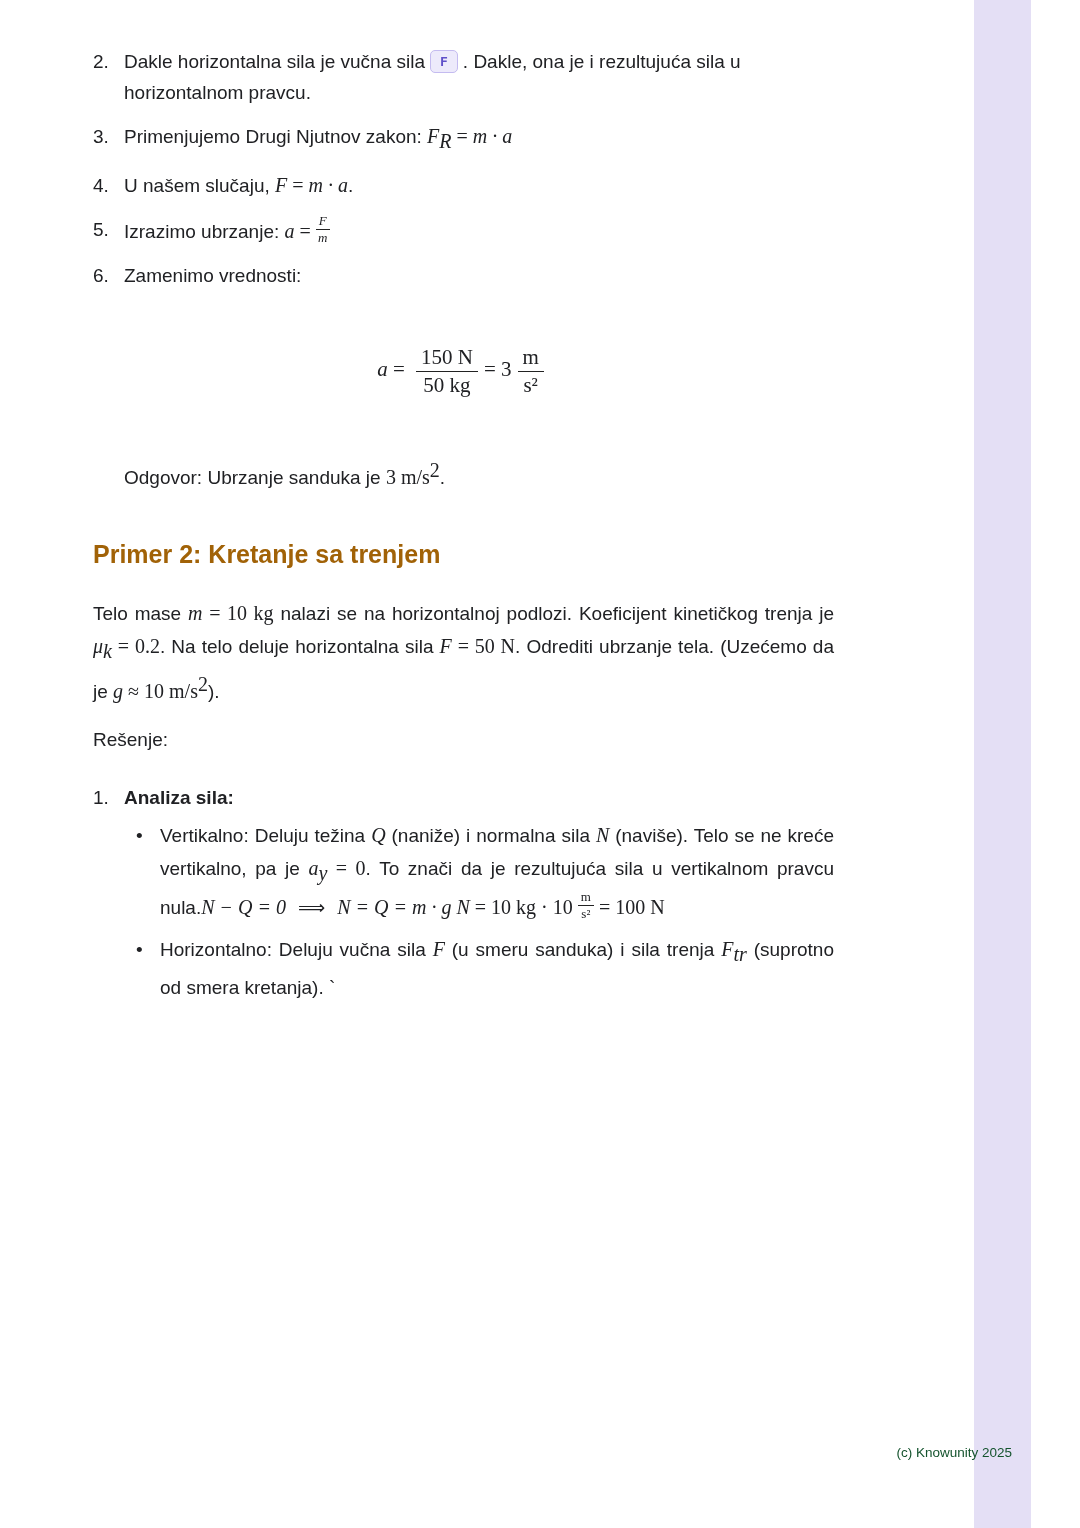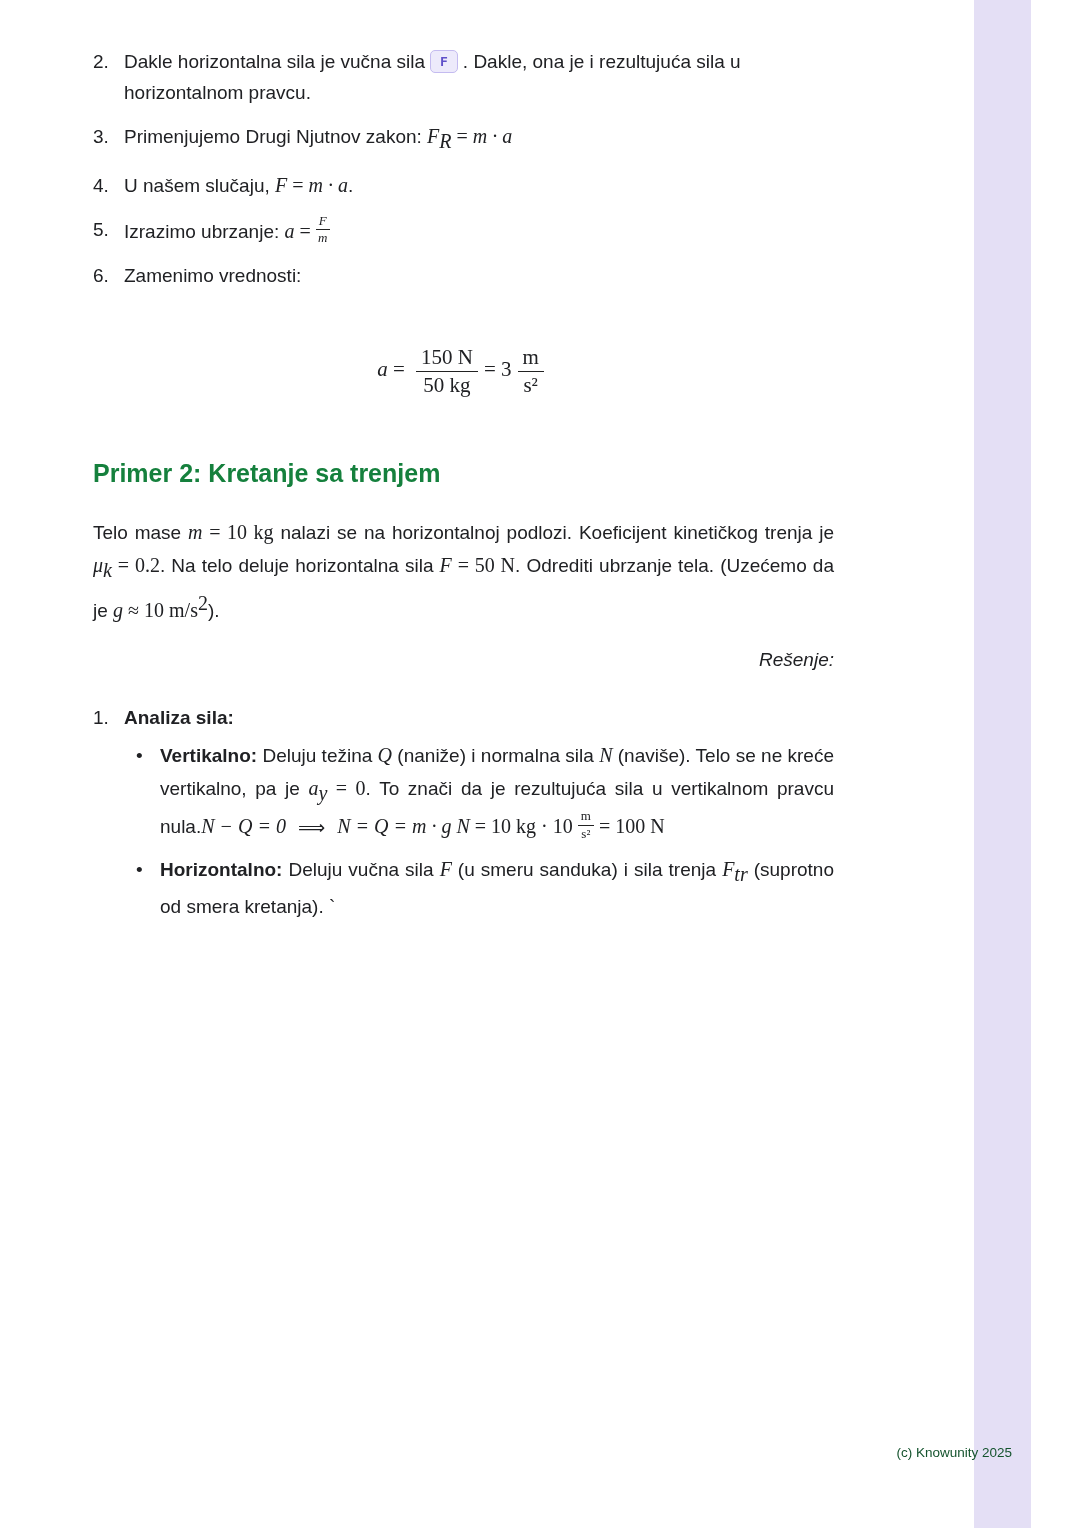--- a/index.html
+++ b/index.html
@@ -52,33 +52,33 @@
   .eq-block {
     text-align: center;
     margin: 38px 0 42px 0;
     font-family: "Liberation Serif", serif;
     font-size: 21px;
   }
   .eq-block .frac { font-size: 21px; margin: 16px 6px; }
   .eq-block .math, .eq-block .var { font-size: 21px; }
   .answer-p { padding-left: 31px; margin-bottom: 10px; }
   .section-title {
-    color: #15803d;
+    color: #a16207;
     font-size: 25px;
     font-weight: bold;
     line-height: 32px;
     margin: 44px 0 27px 0;
   }
   .problem-p { text-align: justify; line-height: 33px; margin-bottom: 16px; }
-  .solution-label { font-style: italic; margin-bottom: 27px; text-align: right; }
+  .solution-label { margin-bottom: 27px; }
   .analysis-head { position: relative; padding-left: 31px; margin-bottom: 6px; }
   .analysis-head .ttl { font-weight: bold; }
   .bullet { position: relative; padding-left: 67px; margin-bottom: 9px; line-height: 33px; text-align: justify; }
   .bullet-dot { position: absolute; left: 43px; top: 0; font-size: 19px; }
-  .blabel { font-weight: bold; margin-top: 12px; }
+  .blabel { font-weight: normal; margin-top: 12px; }
   .arrow { font-family: "DejaVu Sans", "DejaVu Serif", serif; margin: 0 12px; font-size: 19px; }
   .footer-note {
     position: absolute;
     right: 68px; bottom: 68px;
     font-size: 13.5px;
     color: #14532d;
   }
 </style>
 </head>
 <body>
@@ -109,20 +109,23 @@
 
   <div class="step">
     <span class="step-num">6.</span>
     <span>Zamenimo vrednosti:</span>
   </div>
 
   <div class="eq-block">
     <span class="var">a</span><span class="math"> = </span><span class="frac"><span class="fnum">150 N</span><span class="fden">50 kg</span></span><span class="math">= 3</span><span class="frac"><span class="fnum">m</span><span class="fden">s²</span></span>
   </div>
 
+  <div class="answer-p">
+    <span>Odgovor: Ubrzanje sanduka je </span><span class="math">3 m/s</span><sup class="math">2</sup><span>.</span>
+  </div>
 
   <h2 class="section-title">Primer 2: Kretanje sa trenjem</h2>
 
   <p class="problem-p">
     <span>Telo mase </span><span class="var">m</span><span class="math"> = 10 kg</span><span> nalazi se na horizontalnoj podlozi. Koeficijent kinetičkog trenja je </span><span class="var">μ</span><sub class="var">k</sub><span class="math"> = 0.2</span><span>. Na telo deluje horizontalna sila </span><span class="var">F</span><span class="math"> = 50 N</span><span>. Odrediti ubrzanje tela. (Uzećemo da je </span><span class="var">g</span><span class="math"> ≈ 10 m/s</span><sup class="math">2</sup><span>).</span>
   </p>
 
   <div class="solution-label">Rešenje:</div>
 
   <div class="analysis-head">

